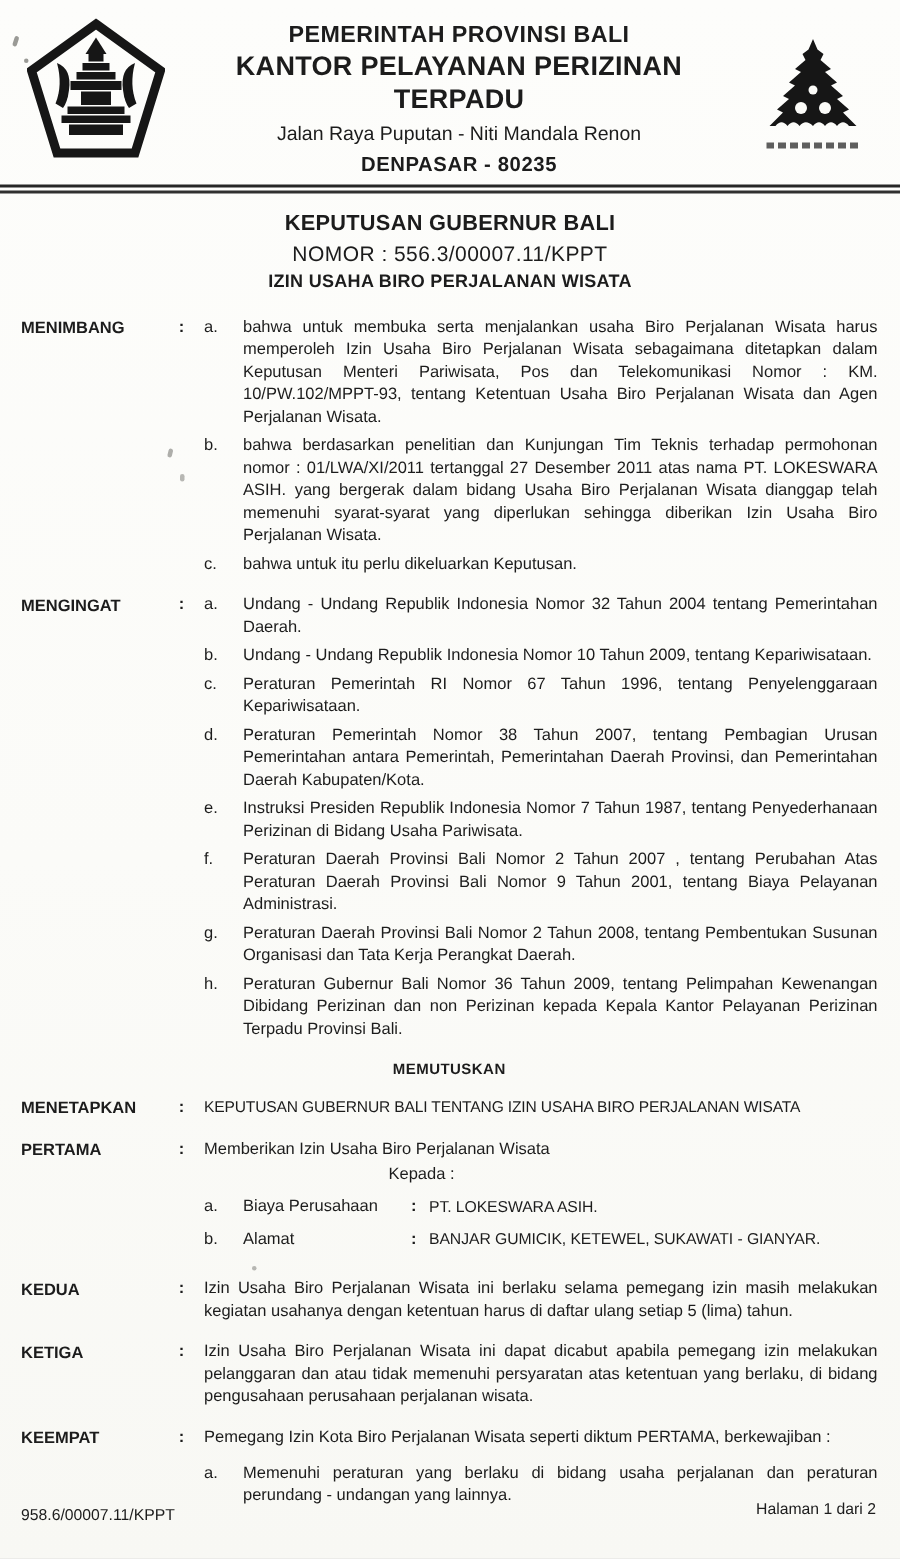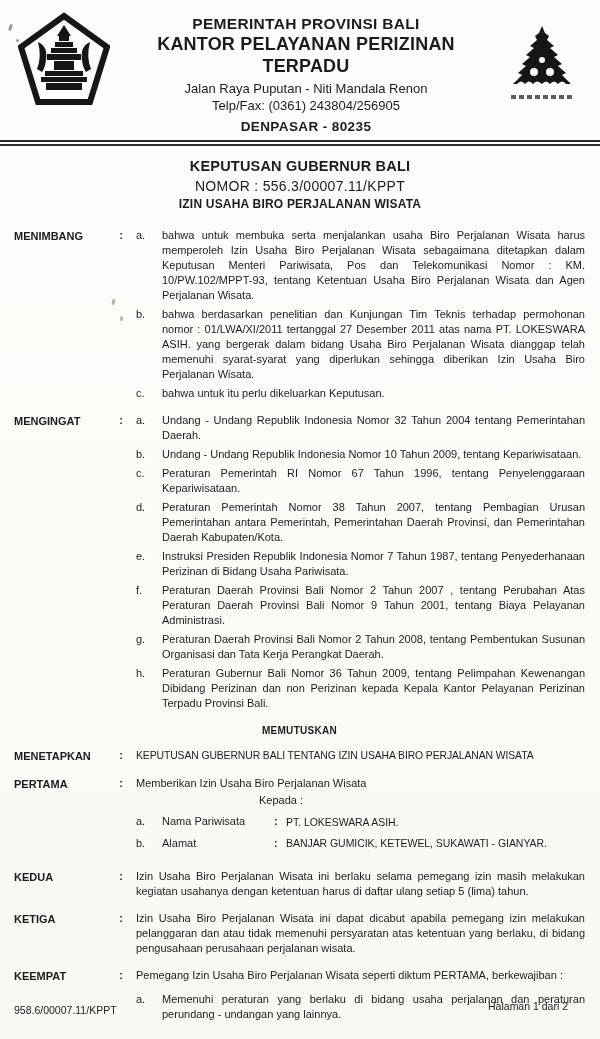--- a/index.html
+++ b/index.html
@@ -52,21 +52,21 @@
   .heading-center{text-align:center;font-weight:bold;font-size:10px;margin:2px 0 10px 0;letter-spacing:.3px;}
   .kepada{margin:2px 0 6px 123px;}
   .field{display:flex;margin-bottom:6px;}
   .fname{width:112px;flex:none;}
   .fcolon{width:12px;flex:none;font-weight:bold;}
   .fval{flex:1;font-size:10.5px;letter-spacing:-.05px;padding-top:.5px;}
   .sub-items{margin-top:9px;}
 
   
   .footer-left{position:absolute;left:14px;bottom:23px;font-size:10.5px;}
-  .footer-right{position:absolute;right:32px;bottom:27px;font-size:10.5px;}
+  .footer-right{position:absolute;right:16px;bottom:27px;font-size:10.5px;}
 
   
   .speck{position:absolute;background:#9a9a96;border-radius:50%;}
   .sp1{left:9px;top:24px;width:3px;height:7px;transform:rotate(18deg);border-radius:2px;}
   .sp2{left:16px;top:39px;width:3px;height:3px;}
   .sp3{left:112px;top:299px;width:3px;height:6px;transform:rotate(14deg);border-radius:2px;opacity:.8;}
   .sp4{left:120px;top:316px;width:3px;height:5px;border-radius:2px;opacity:.7;}
   .sp5{left:168px;top:844px;width:3px;height:3px;opacity:.7;}
 
   svg{display:block;}
@@ -98,21 +98,20 @@
         <path d="M20,30 q10,4 8,18 q-1,8 -4,12 l-5,-3 q5,-12 1,-27z" fill="#161616"></path>
         <path d="M72,30 q-10,4 -8,18 q1,8 4,12 l5,-3 q-5,-12 -1,-27z" fill="#161616"></path>
         <circle cx="24" cy="52" r="3" fill="#161616"></circle>
         <circle cx="68" cy="52" r="3" fill="#161616"></circle>
       </svg>
     </div>
     <div class="header-center">
       <div class="org1">PEMERINTAH PROVINSI BALI</div>
       <div class="org2">KANTOR PELAYANAN PERIZINAN TERPADU</div>
       <div class="addr">Jalan Raya Puputan - Niti Mandala Renon</div>
-      <div class="phone">Telp/Fax: (0361) 243804/256905</div>
       <div class="city">DENPASAR - 80235</div>
     </div>
     <div class="logo-right">
       <svg width="70" height="68" viewBox="0 0 70 68" aria-hidden="true">
         <path d="M35,2 L38,9 L42,12 L40,16 L47,22 L43,24 L51,31 L47,33 L55,40 L51,42 L59,49 L55,51 L64,60 L6,60 L15,51 L11,49 L19,42 L15,40 L23,33 L19,31 L27,24 L23,22 L30,16 L28,12 L32,9 Z" fill="#161616"></path>
         <circle cx="27" cy="48" r="4" fill="#fbfbf8"></circle>
         <circle cx="43" cy="48" r="4" fill="#fbfbf8"></circle>
         <circle cx="35" cy="36" r="3" fill="#fbfbf8"></circle>
         <path d="M10,60 q4,-5 8,0 q4,-5 8,0 q4,-5 9,0 q4,-5 8,0 q4,-5 8,0 q4,-5 8,0 z" fill="#fbfbf8"></path>
       </svg>
@@ -201,21 +200,21 @@
     </div>
 
     <div class="row">
       <div class="lab">PERTAMA</div>
       <div class="col">:</div>
       <div class="body-col">
         <div class="plain">Memberikan Izin Usaha Biro Perjalanan Wisata</div>
         <div class="kepada">Kepada :</div>
         <div class="field">
           <span class="letter">a.</span>
-          <span class="fname">Nama Pariwisata</span>
+          <span class="fname">Biaya Perusahaan</span>
           <span class="fcolon">:</span>
           <span class="fval">PT. LOKESWARA ASIH.</span>
         </div>
         <div class="field">
           <span class="letter">b.</span>
           <span class="fname">Alamat</span>
           <span class="fcolon">:</span>
           <span class="fval">BANJAR GUMICIK, KETEWEL, SUKAWATI - GIANYAR.</span>
         </div>
       </div>
@@ -234,21 +233,21 @@
       <div class="col">:</div>
       <div class="body-col">
         <div class="plain">Izin Usaha Biro Perjalanan Wisata ini dapat dicabut apabila pemegang izin melakukan pelanggaran dan atau tidak memenuhi persyaratan atas ketentuan yang berlaku, di bidang pengusahaan perusahaan perjalanan wisata.</div>
       </div>
     </div>
 
     <div class="row">
       <div class="lab">KEEMPAT</div>
       <div class="col">:</div>
       <div class="body-col">
-        <div class="plain">Pemegang Izin Usaha Biro Perjalanan Wisata seperti diktum PERTAMA, berkewajiban :</div>
+        <div class="plain">Pemegang Izin Kota Biro Perjalanan Wisata seperti diktum PERTAMA, berkewajiban :</div>
         <div class="sub-items">
           <div class="item">
             <span class="letter">a.</span>
             <span class="itxt">Memenuhi peraturan yang berlaku di bidang usaha perjalanan dan peraturan perundang - undangan yang lainnya.</span>
           </div>
         </div>
       </div>
     </div>
 
   </div>

